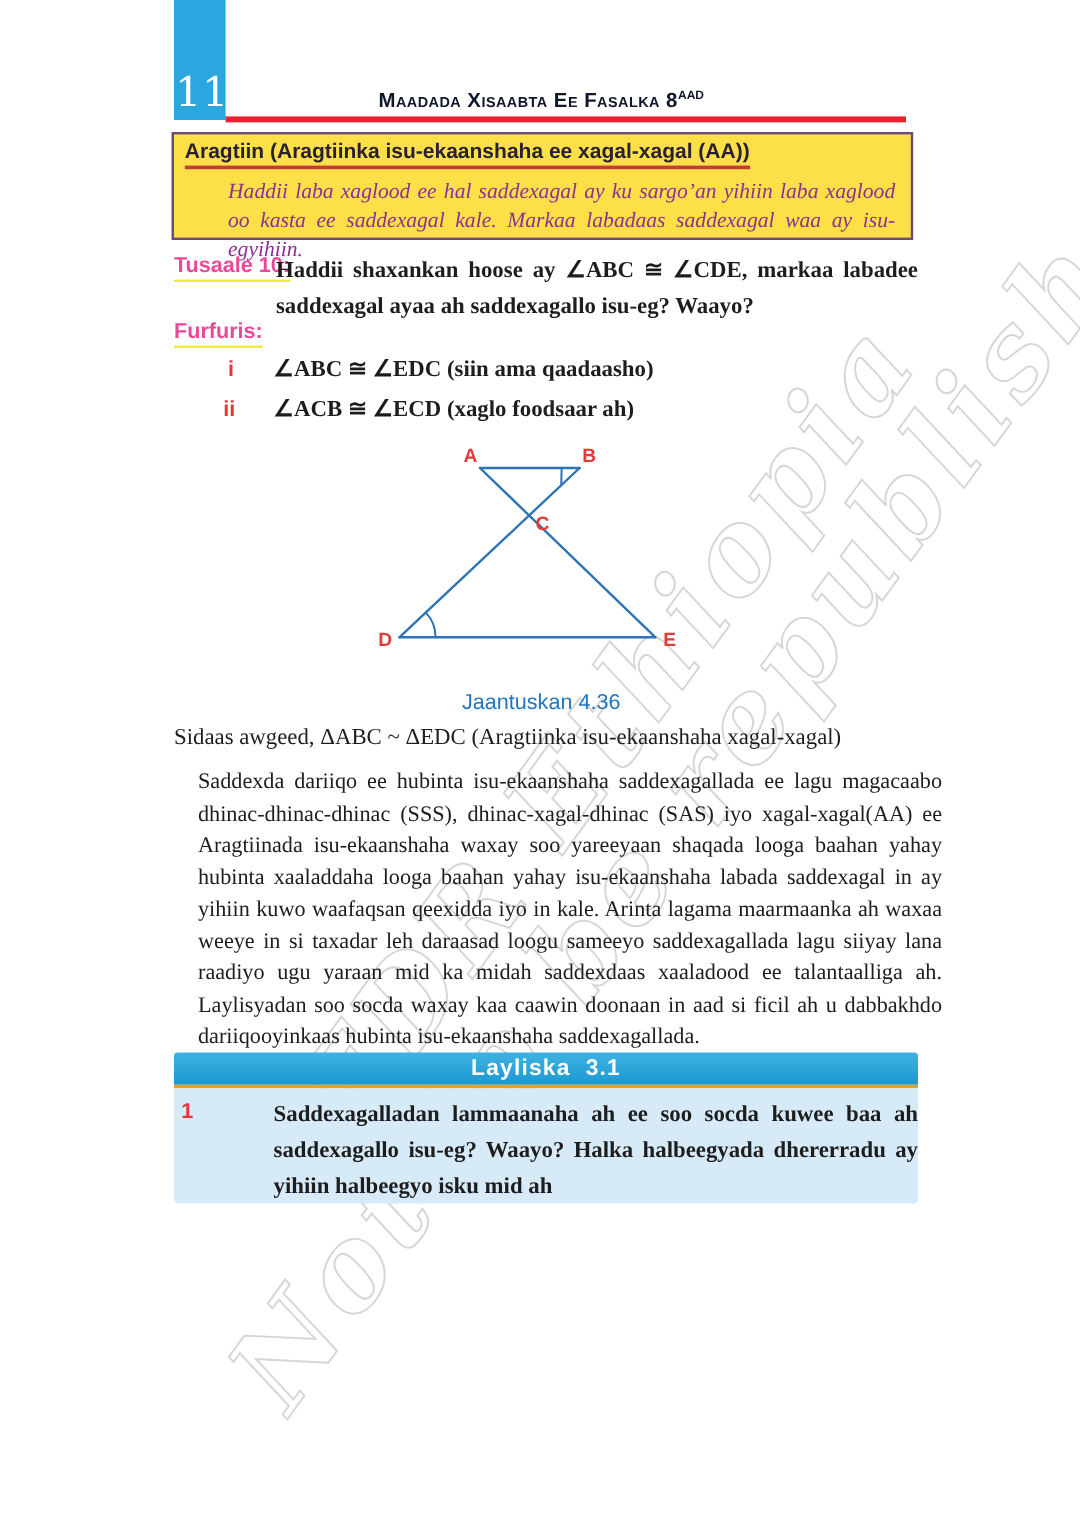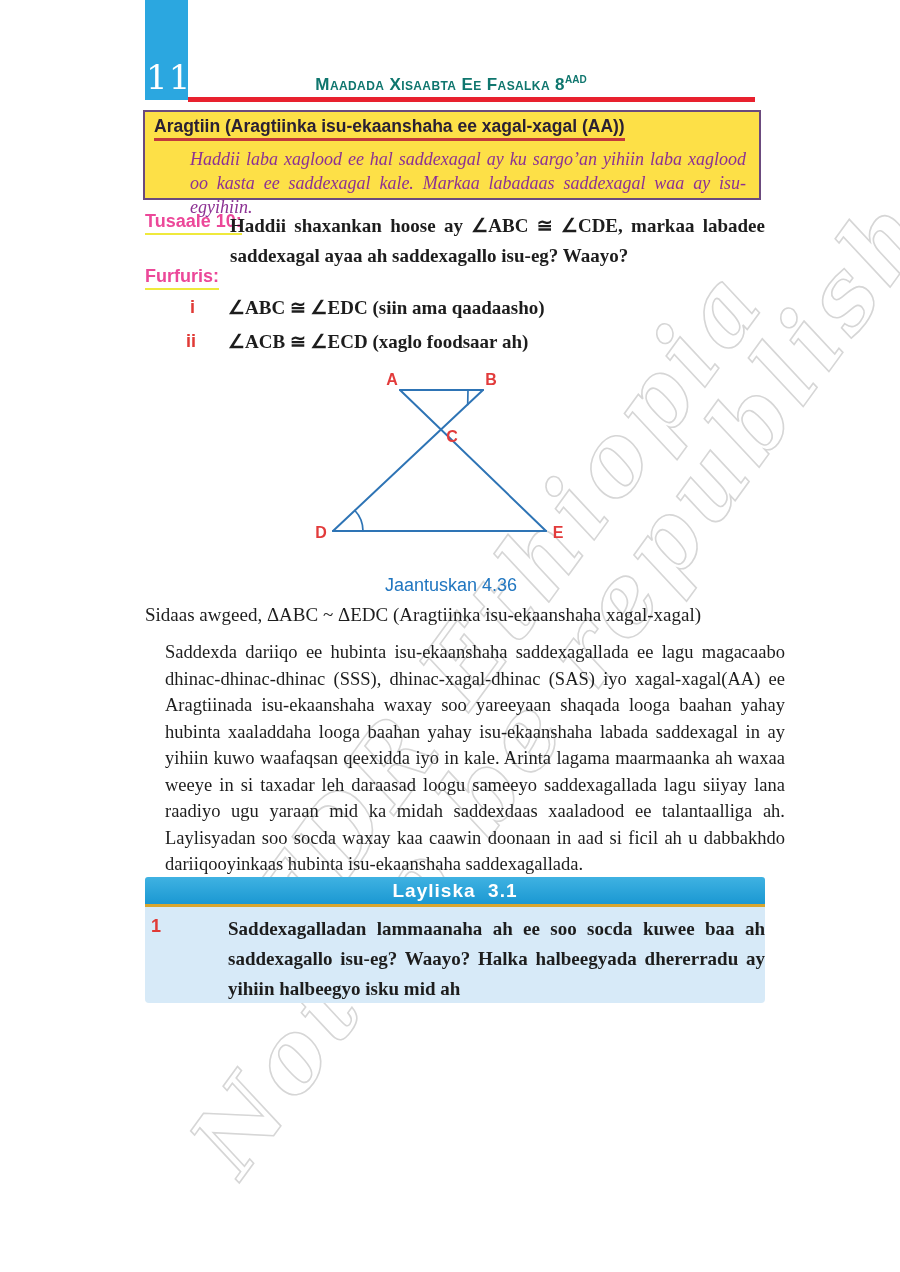--- a/index.html
+++ b/index.html
@@ -12,21 +12,21 @@
   .wm{position:absolute;z-index:1;white-space:nowrap;font-family:"DejaVu Serif",serif;
       font-style:italic;font-weight:700;font-size:96px;letter-spacing:7px;
       color:rgba(255,255,255,0);-webkit-text-stroke:1.6px #d6d6d6;transform-origin:0 0;}
 
   
   #page-tab{left:145px;top:0;width:43px;height:100px;background:#2BA7E0;color:#fff;
             font-family:"DejaVu Serif",serif;font-size:34px;display:flex;align-items:flex-end;
             padding:0 0 3px 1px;letter-spacing:1px;}
   #header-title{left:145px;top:74px;width:612px;text-align:center;
                 font-family:"Liberation Sans",sans-serif;font-weight:700;font-size:17px;
-                letter-spacing:.4px;color:#0f766e;font-variant:small-caps;}
+                letter-spacing:.4px;color:#0f172a;font-variant:small-caps;}
   #header-title sup{font-size:10px;letter-spacing:0;}
   #red-rule{left:188px;top:97px;width:567px;height:5px;background:#E8212E;}
 
   
   #theorem-box{left:143px;top:110px;width:618px;height:90px;background:#fde047;
                border:2px solid #6B4A7E;padding:4px 9px 0 9px;}
   #theorem-title{display:inline-block;font-family:"Liberation Sans",sans-serif;font-weight:700;
                  font-size:17.5px;color:#2A2033;border-bottom:3px solid #C23A3C;line-height:1.25;}
   #theorem-body{margin:6px 4px 0 36px;font-style:italic;font-size:18px;line-height:24px;
                 color:#8C3193;text-align:justify;}

